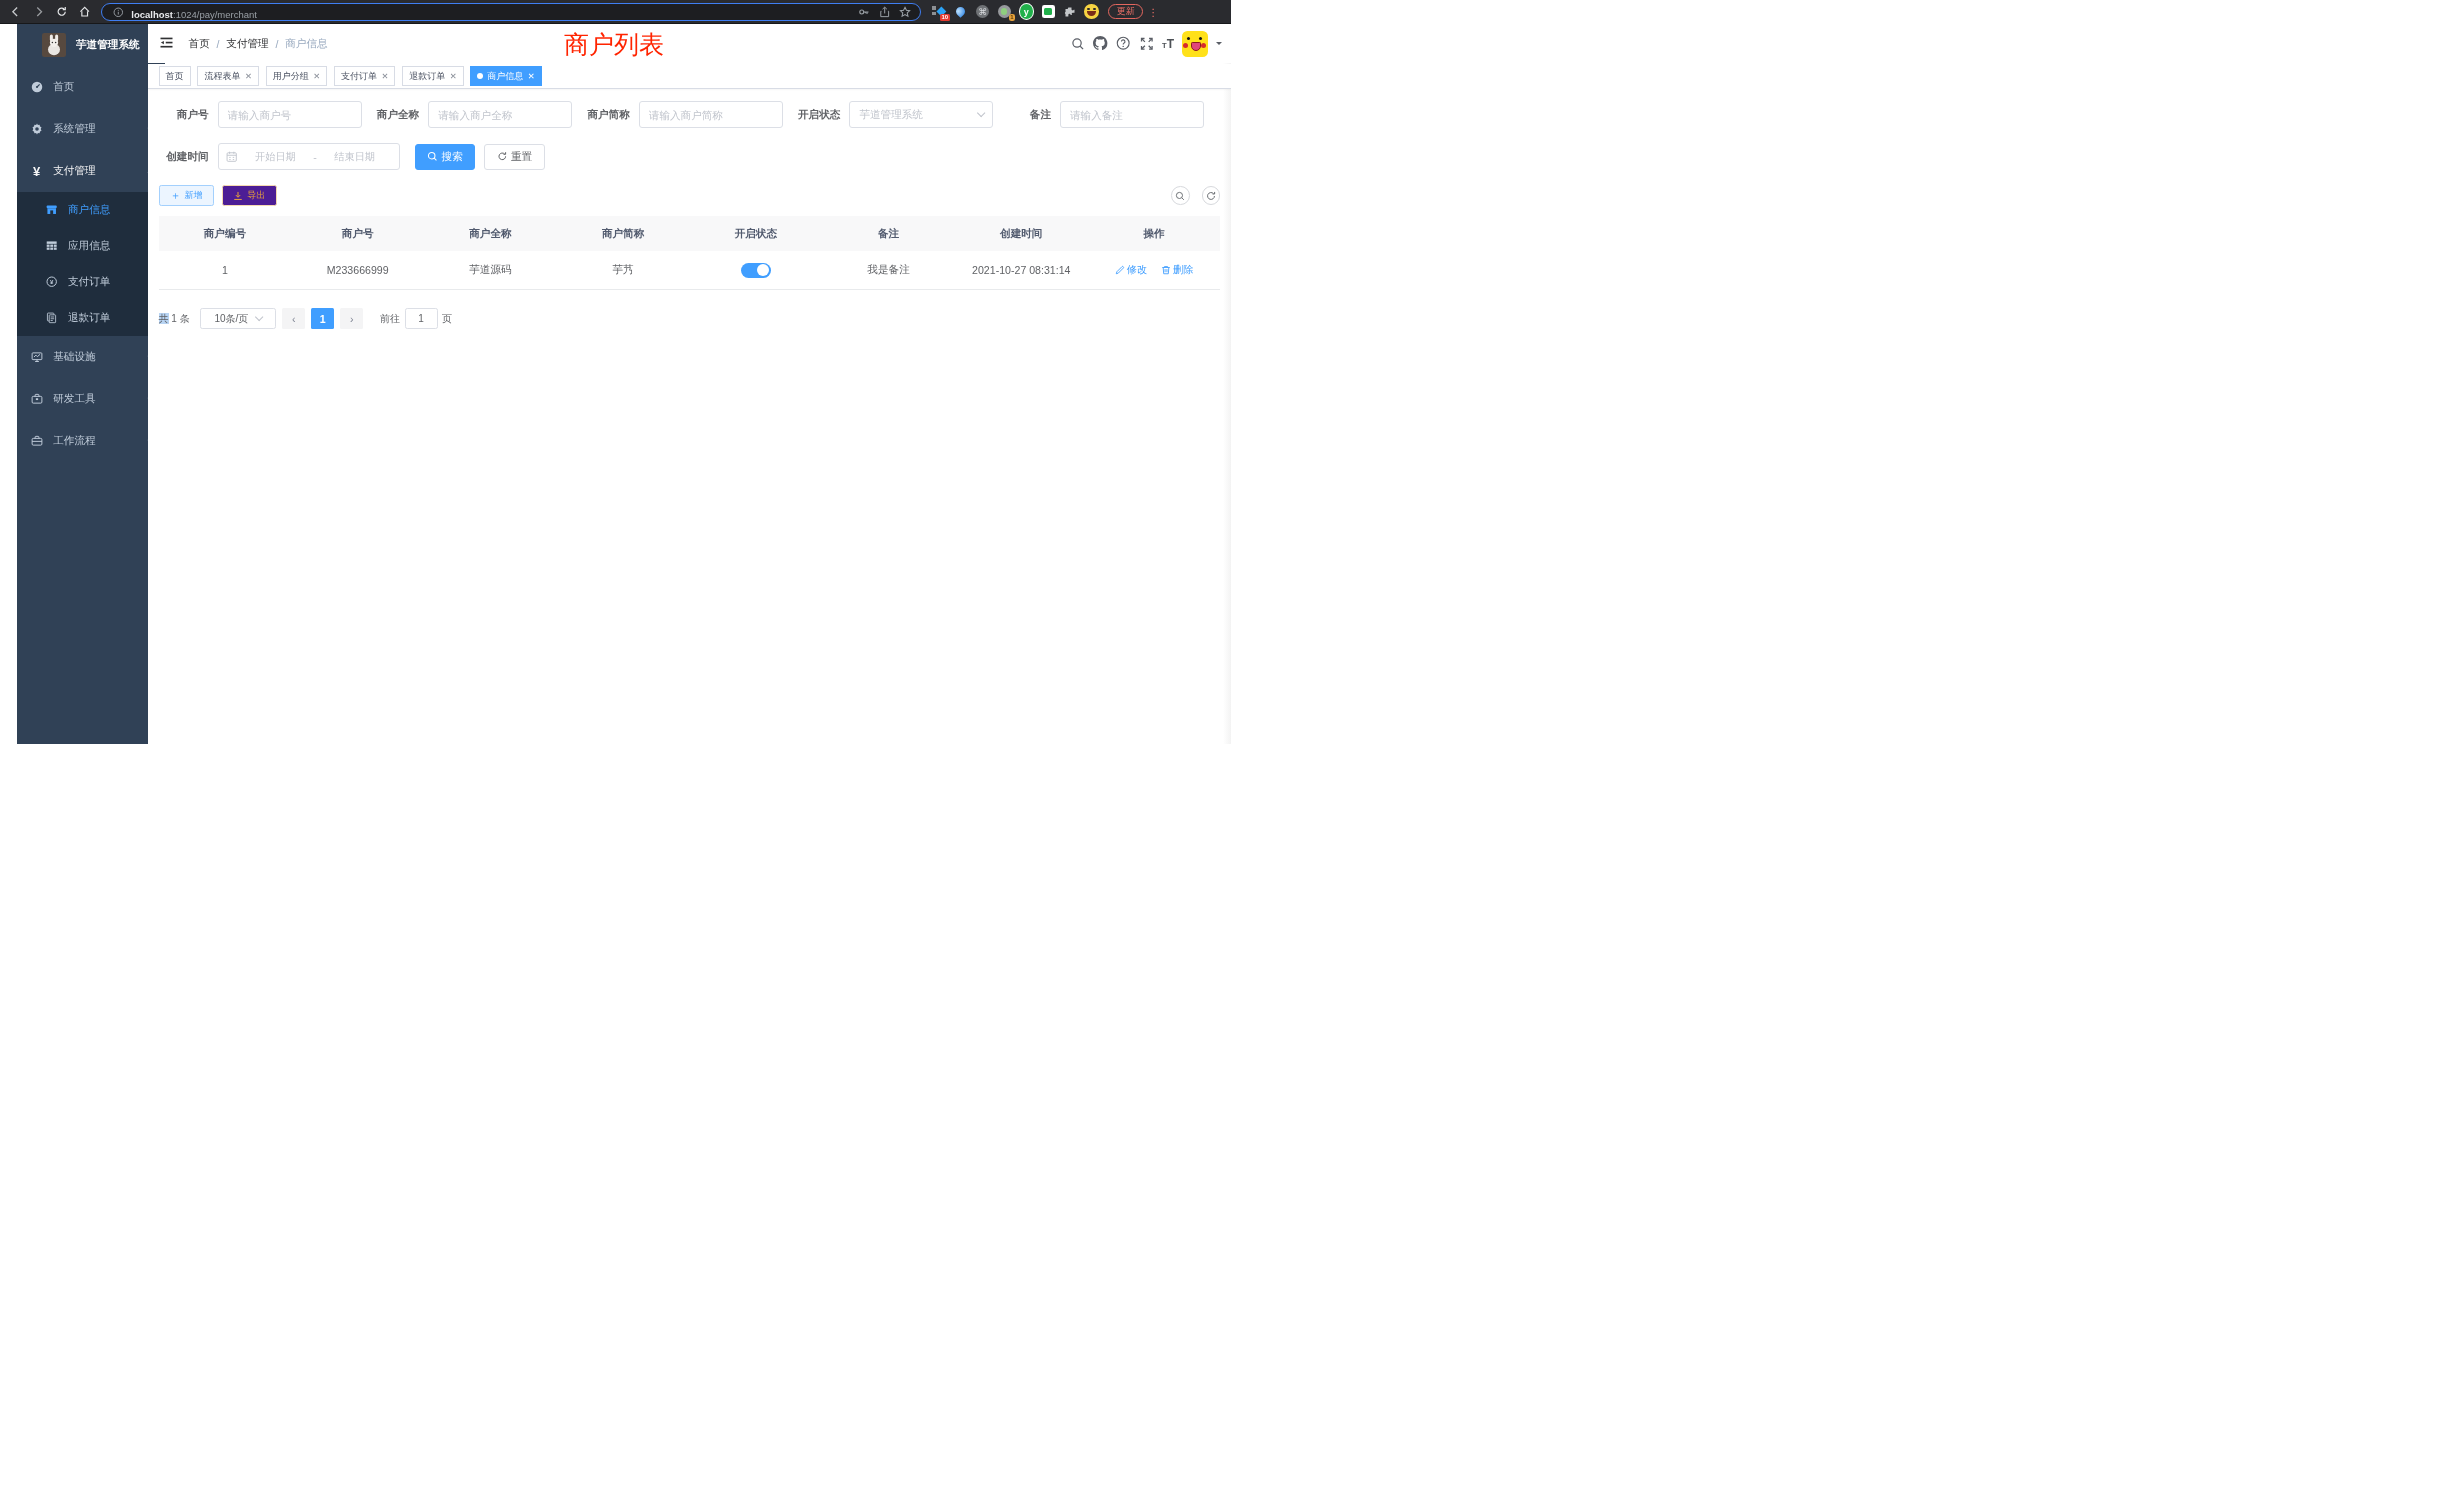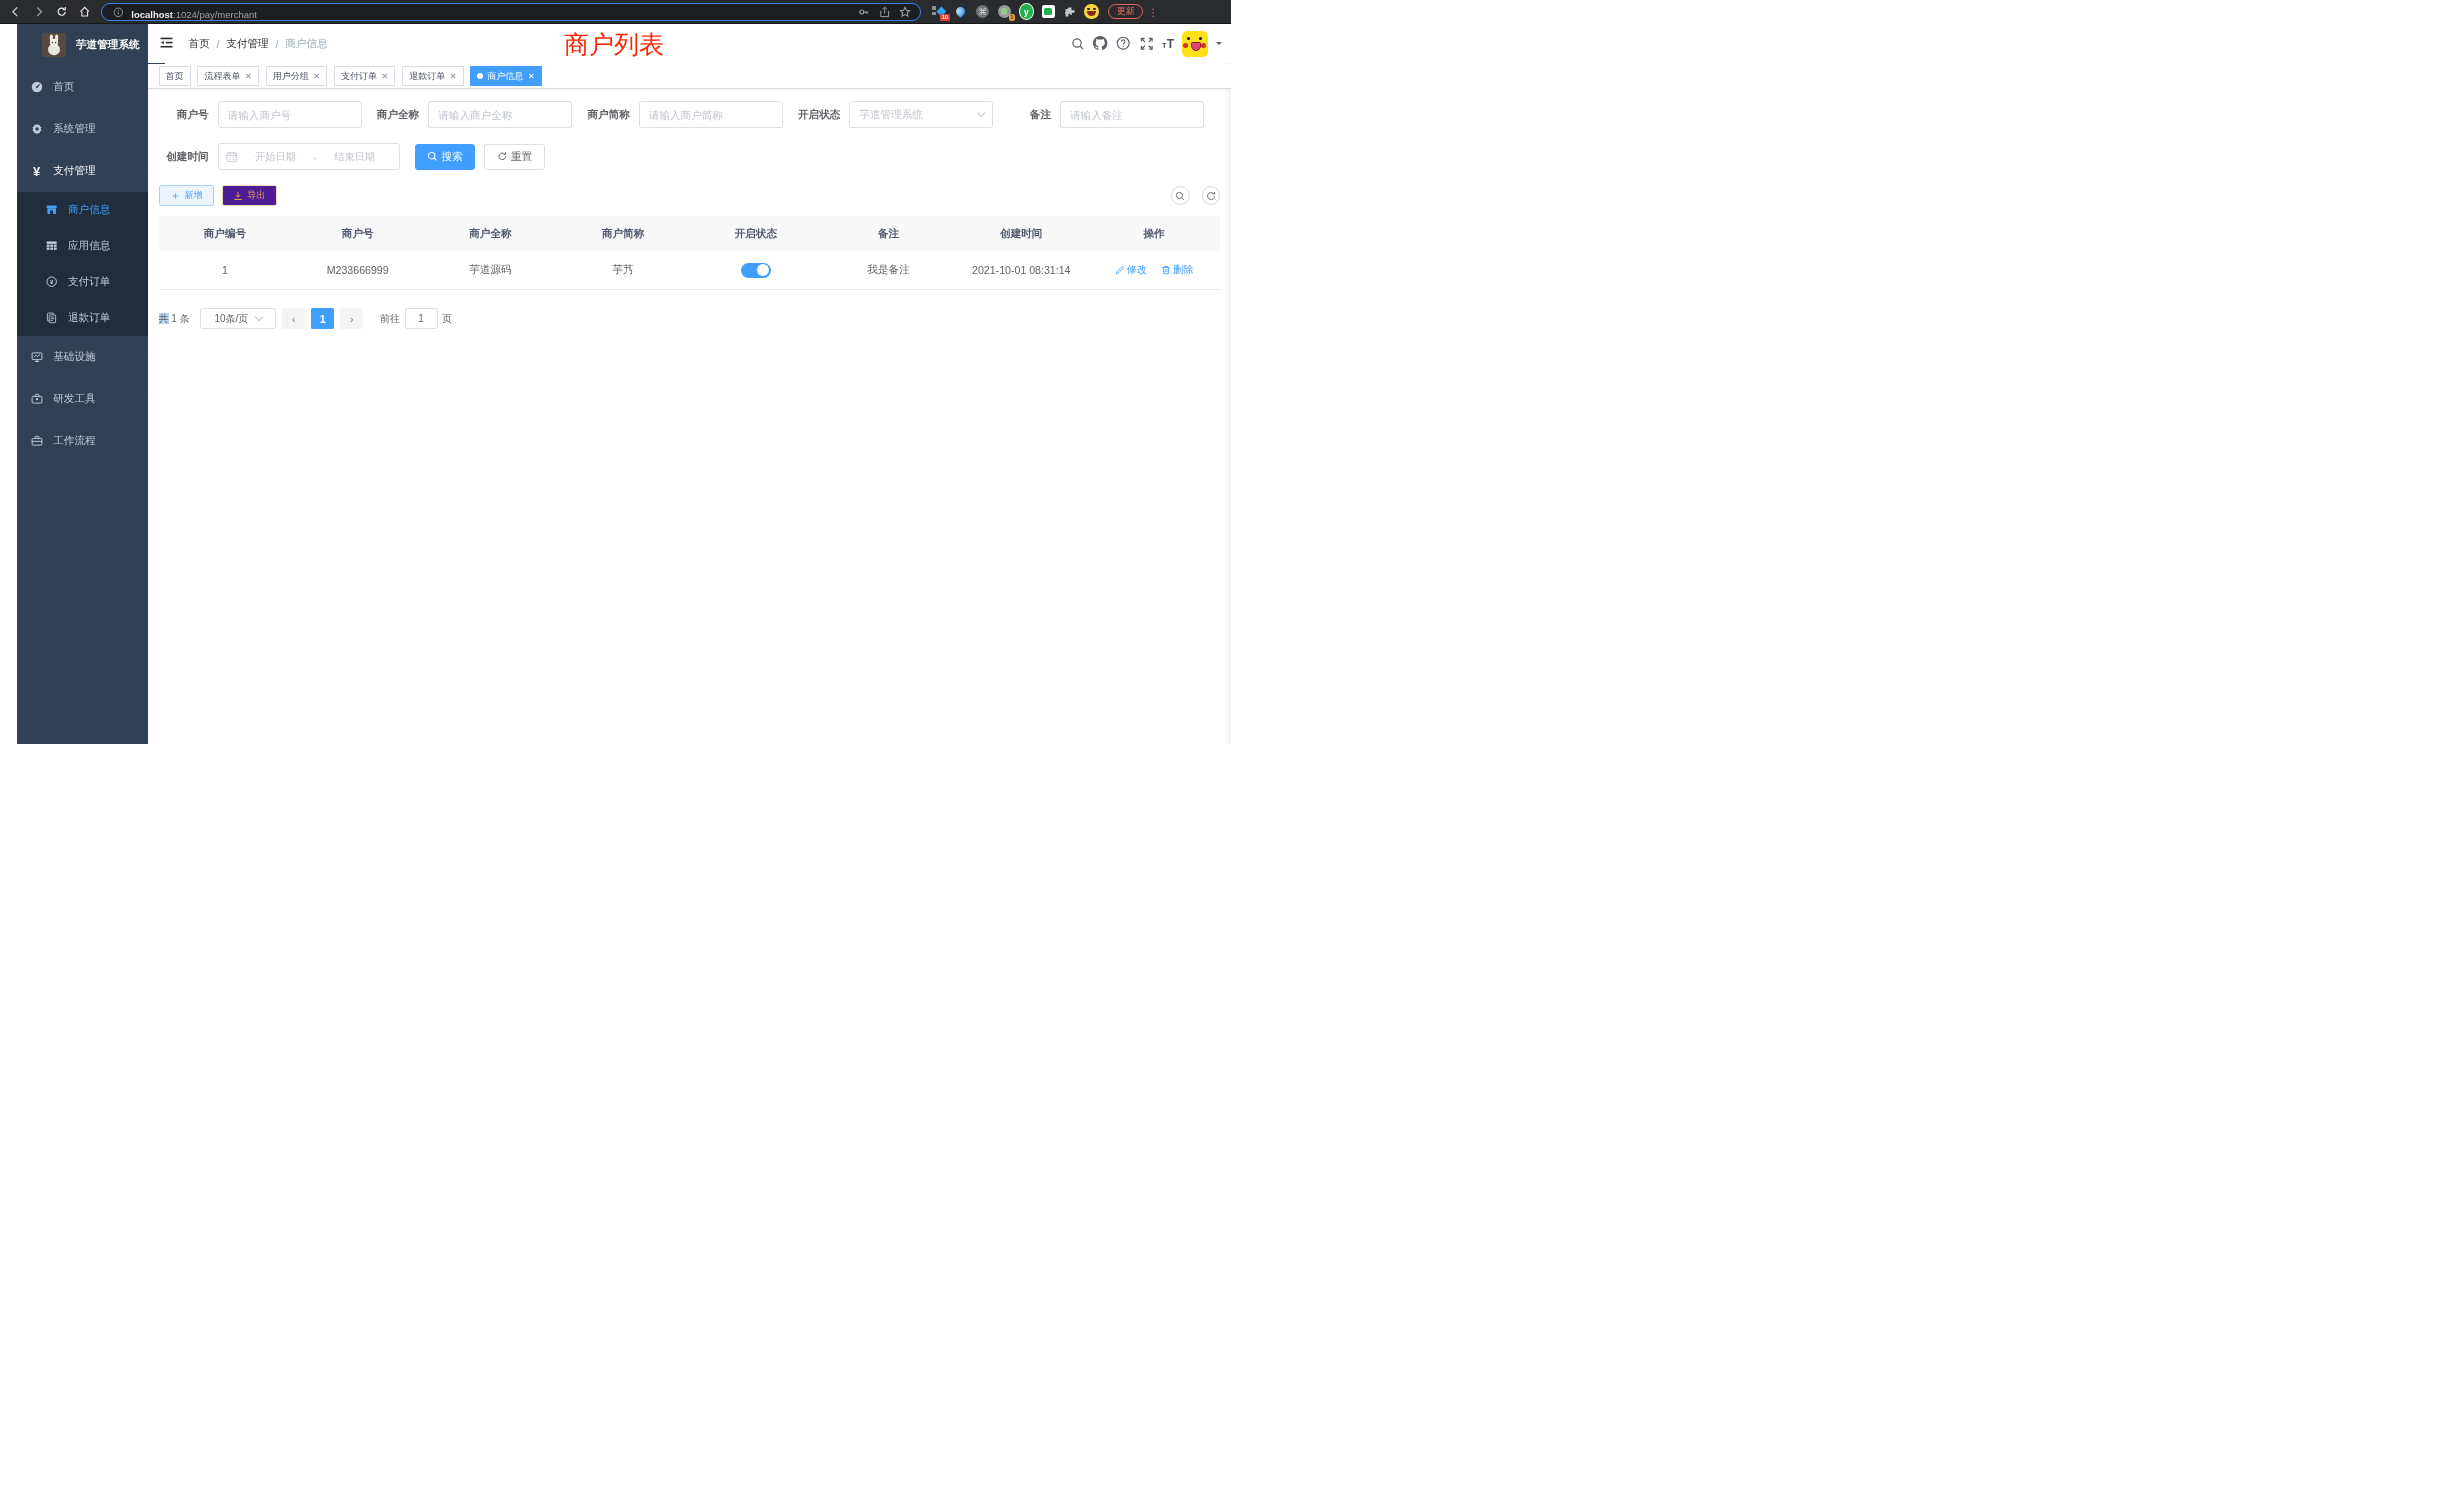--- a/index.html
+++ b/index.html
@@ -542,21 +542,21 @@
       </tr>
     </thead>
     <tbody>
       <tr>
         <td>1</td>
         <td>M233666999</td>
         <td>芋道源码</td>
         <td>芋艿</td>
         <td><span class="switch"></span></td>
         <td>我是备注</td>
-        <td>2021-10-01 08:31:14</td>
+        <td>2021-10-27 08:31:14</td>
         <td>
           <span class="oplink">
             <svg width="10" height="10" viewBox="0 0 16 16" fill="none" stroke="#409eff" stroke-width="1.4">
                 <path d="M2 14 L3 10.8 L11.2 2.6 a1.3 1.3 0 0 1 1.8 0 l.4 .4 a1.3 1.3 0 0 1 0 1.8 L5.2 13 Z"></path>
               </svg>
             <span>修改</span>
           </span>
           <span class="oplink">
             <svg width="10" height="10" viewBox="0 0 16 16" fill="none" stroke="#409eff" stroke-width="1.4">
                 <path d="M2 4 h12 M5.5 4 V2.5 h5 V4"></path>

